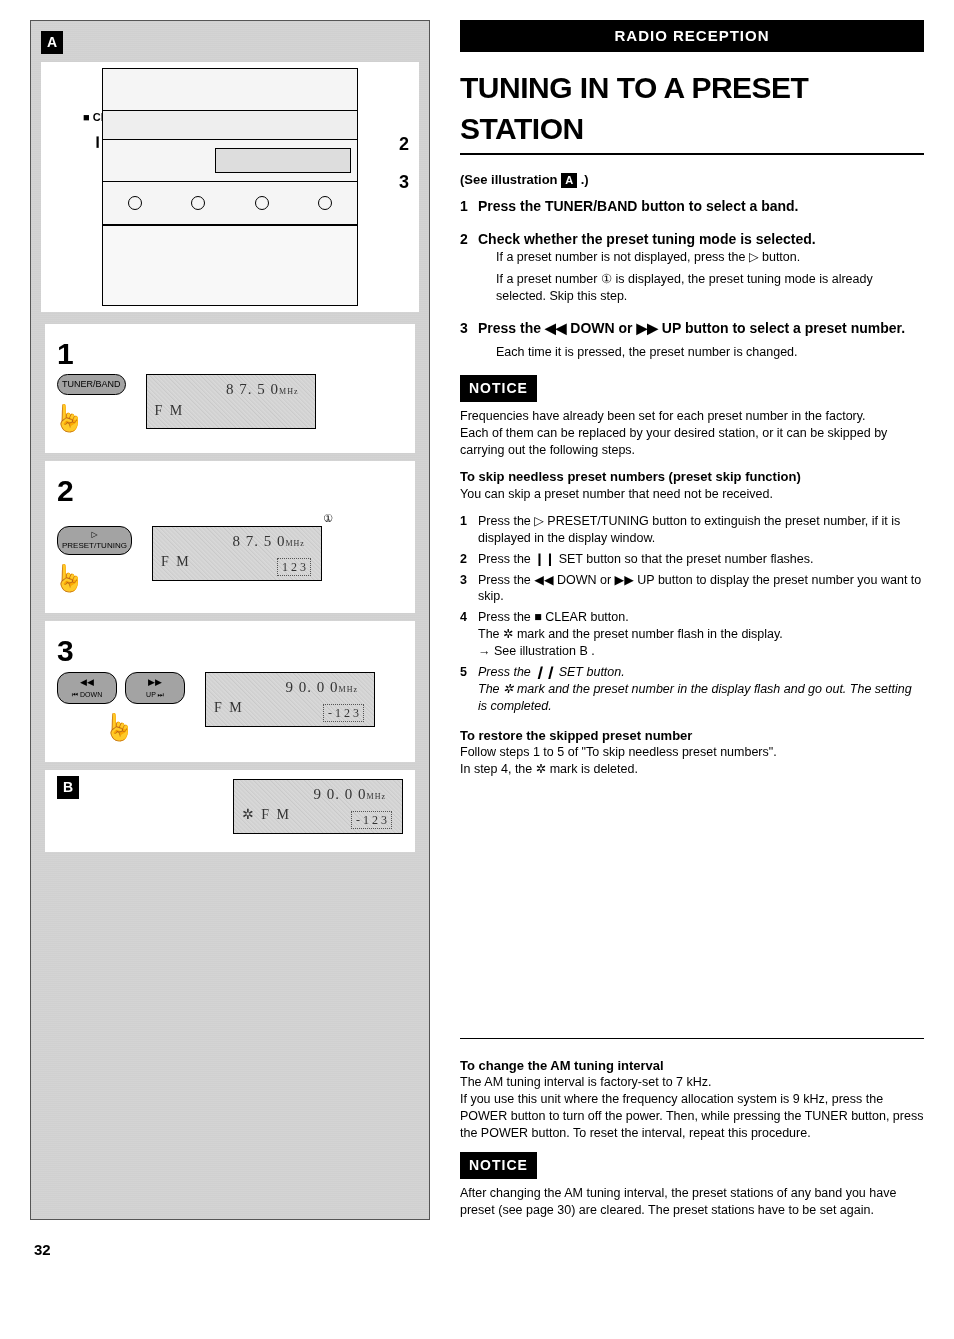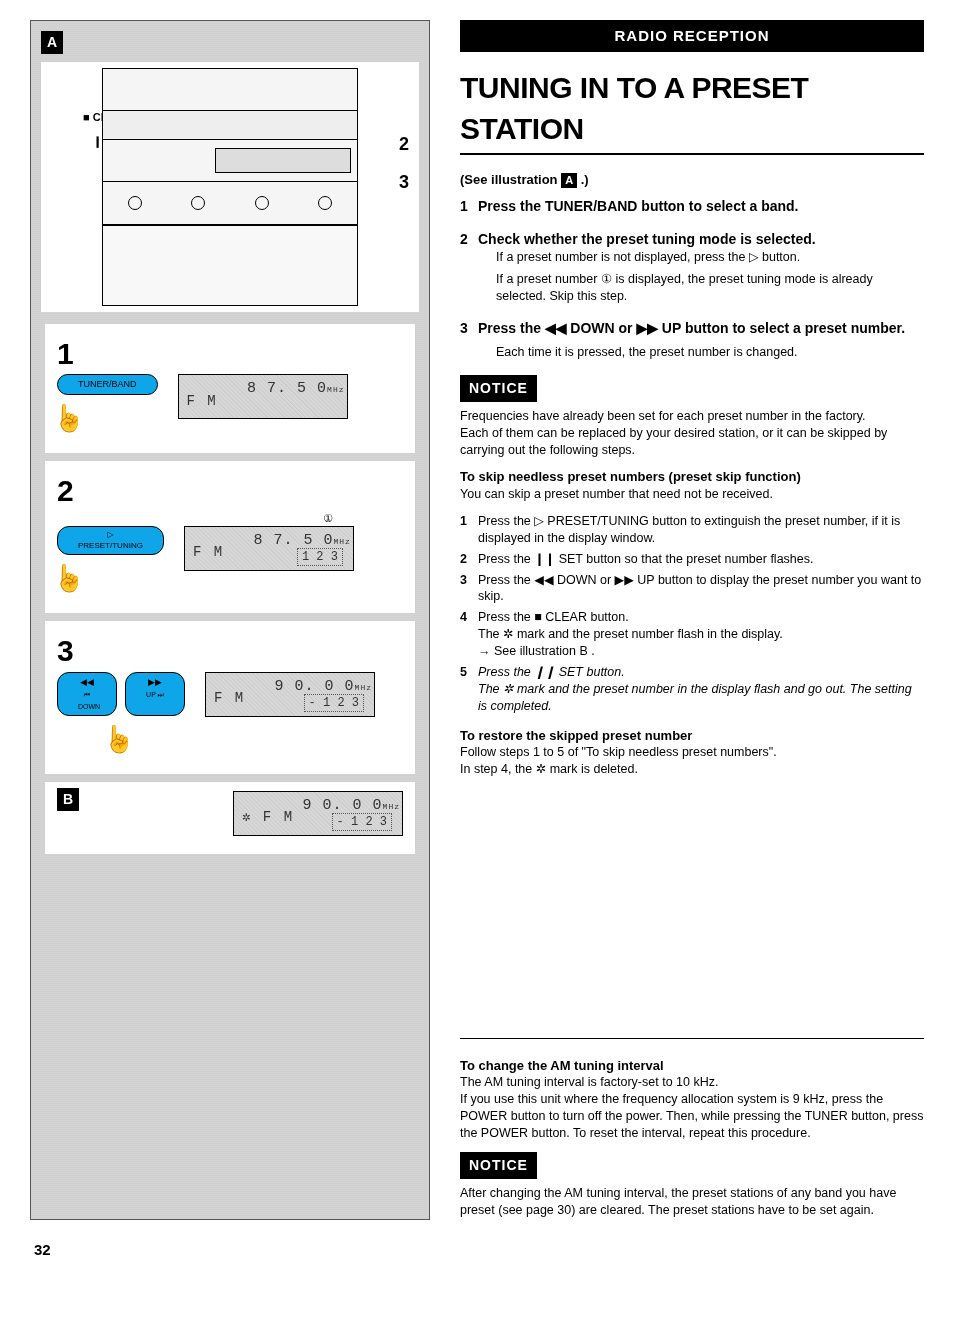--- a/index.html
+++ b/index.html
@@ -83,45 +83,45 @@
     font-weight: bold;
   }
   .step-row {
     display: flex;
     align-items: flex-start;
     gap: 20px;
   }
   .btn-draw {
     border: 1.5px solid #000;
     border-radius: 12px;
-    padding: 3px 20px;
+    padding: 3px 4px;
     font-size: 9px;
     text-align: center;
-    background: #0ea5e9;
+    background: #a3a3a3;
     display: inline-block;
   }
   .hand-icon {
     width: 28px; height: 34px;
     margin-top: 6px;
   }
   .hand-icon::before {
     content: "☝";
     font-size: 26px;
     display:block;
     transform: scaleX(-1);
   }
   .lcd {
     width: 170px;
-    height: 45px;
+    height: 55px;
     border: 1.5px solid #000;
     background: repeating-linear-gradient(45deg, #d0d0d0 0px, #dadada 2px, #c8c8c8 3px);
     position: relative;
-    font-family: Liberation Mono, monospace;
+    font-family: Liberation Serif, serif;
     color: #333;
-    padding: 4px 2px;
+    padding: 4px 16px;
   }
   .lcd-freq { font-size: 15px; letter-spacing: 1px; text-align:right;}
   .lcd-unit { font-size: 8px; }
   .lcd-band { font-size: 14px; letter-spacing:2px; position:absolute; bottom:8px; left:8px;}
   .lcd-preset { position:absolute; bottom:4px; right:10px; font-size:12px; border:1px dotted #555; padding:0 4px;margin-left:44px;}
   .section-bar {
     background: #000;
     color: #fff;
     font-weight: bold;
     padding: 6px 0;
@@ -361,19 +361,19 @@
         </li>
     </ol>
 
     <p class="sub-head">To restore the skipped preset number</p>
     <p class="body-text" style="white-space:pre-line;">Follow steps 1 to 5 of "To skip needless preset numbers".
 In step 4, the ✲ mark is deleted.</p>
 
     <hr class="sep">
 
     <p class="sub-head">To change the AM tuning interval</p>
-    <p class="body-text" style="white-space:pre-line;">The AM tuning interval is factory-set to 10 kHz.
+    <p class="body-text" style="white-space:pre-line;">The AM tuning interval is factory-set to 7 kHz.
 If you use this unit where the frequency allocation system is 9 kHz, press the POWER button to turn off the power. Then, while pressing the TUNER button, press the POWER button. To reset the interval, repeat this procedure.</p>
 
     <div class="notice-box">NOTICE</div>
     <p class="body-text">After changing the AM tuning interval, the preset stations of any band you have preset (see page 30) are cleared. The preset stations have to be set again.</p>
   </div>
 </div>
 
 </body></html>

